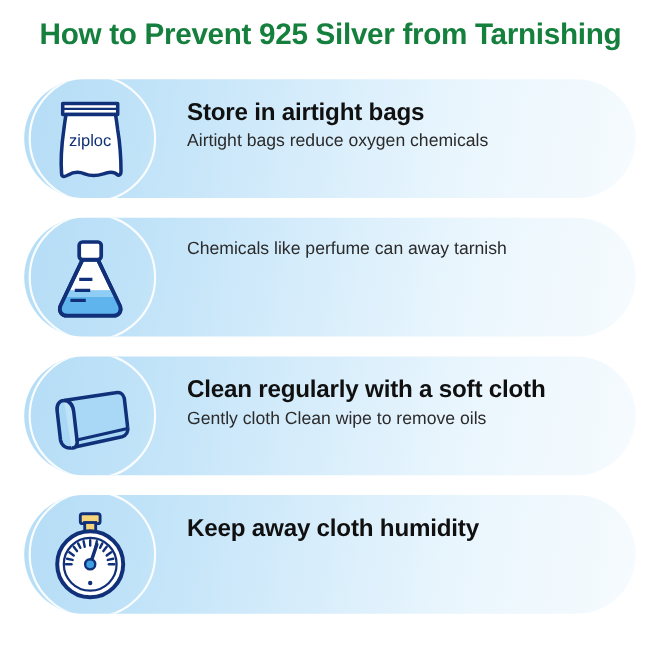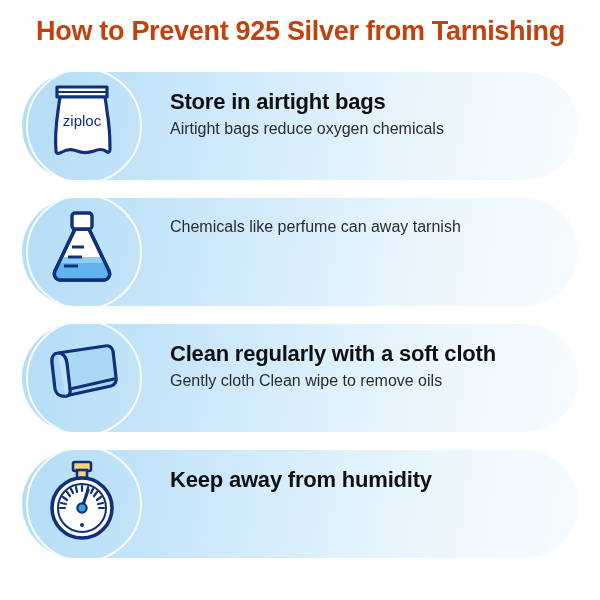--- a/index.html
+++ b/index.html
@@ -15,21 +15,21 @@
     background:#ffffff;
     box-sizing:border-box;
   }
   .page-title{
     position:absolute;
     left:36px;top:14px;
     width:540px;
     font-size:27px;
     font-weight:bold;
     letter-spacing:-0.3px;
-    color:#c2410c;
+    color:#15803d;
     line-height:34px;
     white-space:nowrap;
   }
   .cards{
     position:absolute;
     left:22px;top:72px;
     width:556px;
   }
   .card{
     position:relative;
@@ -46,20 +46,21 @@
     border-radius:50%;
     border:2px solid rgba(255,255,255,0.92);
     box-sizing:border-box;
     pointer-events:none;
   }
   .icon-wrap{
     position:absolute;
     left:14px;top:9px;
     width:92px;height:92px;
     display:flex;
+    align-items:center;
     justify-content:center;
   }
   .icon-wrap svg{display:block;}
   .card-text{
     position:absolute;
     left:148px;top:16px;
     right:12px;
   }
   .card-head{
     font-size:22px;
@@ -167,18 +168,18 @@
             <line x1="23" y1="33" x2="26" y2="37"></line>
             <line x1="59" y1="44" x2="54" y2="45"></line>
             <line x1="17" y1="44" x2="22" y2="45"></line>
           </g>
           <line x1="38" y1="49" x2="44" y2="31" stroke="#10307a" stroke-width="3.2" stroke-linecap="round"></line>
           <circle cx="38" cy="49" r="4.6" fill="#3f9fe0" stroke="#10307a" stroke-width="2.2"></circle>
           <circle cx="38" cy="66" r="2" fill="#10307a"></circle>
         </svg>
       </div>
       <div class="card-text">
-        <div class="card-head">Keep away from humidity</div>
+        <div class="card-head">Keep away cloth humidity</div>
       </div>
     </div>
 
   </div>
 </div>
 
 </body></html>

